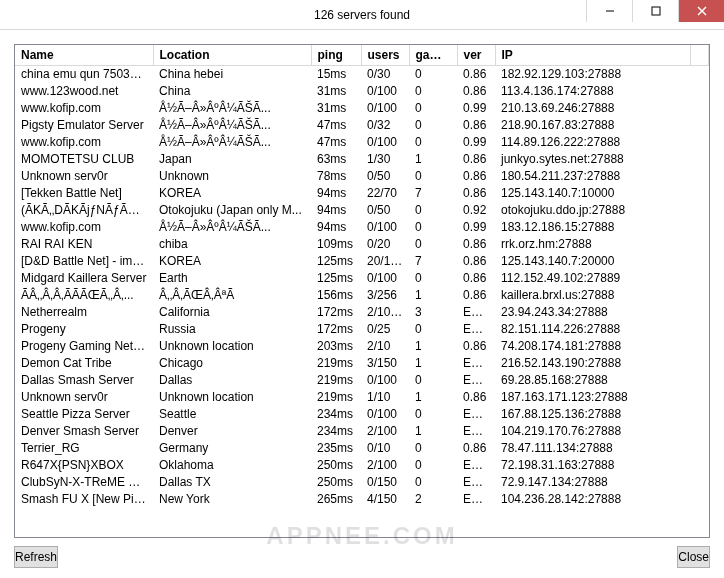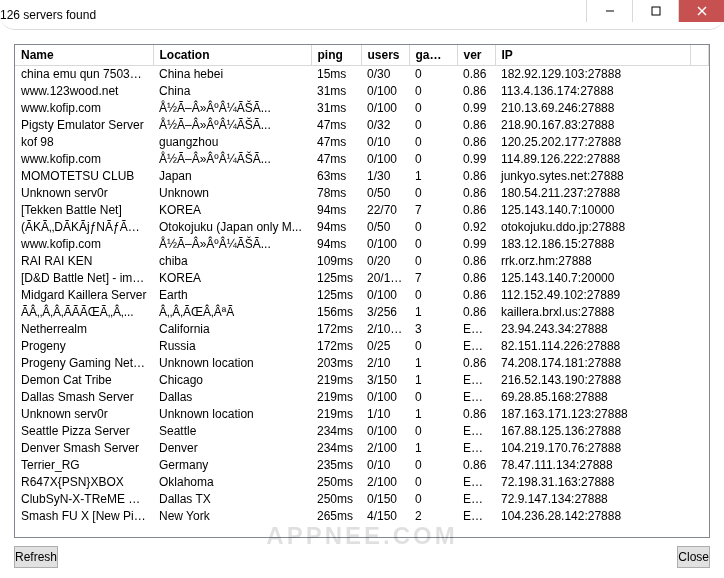--- a/index.html
+++ b/index.html
@@ -1,17 +1,17 @@
 <!DOCTYPE html>
 <html><head>
 <meta charset="utf-8">
 <style>
 * { box-sizing: border-box; margin: 0; padding: 0; }
 body { font-family: "Segoe UI", Tahoma, sans-serif; font-size: 12px; background: #fff; width: 724px; height: 578px; overflow: hidden; position: relative; }
-.titlebar { height: 30px; background: #fff; border-bottom: 1px solid #d9d9d9; display: flex; align-items: center; justify-content: flex-start; position: relative; border-radius: 15px; }
+.titlebar { height: 30px; background: #fff; border-bottom: 1px solid #d9d9d9; display: flex; align-items: center; justify-content: center; position: relative; }
 .titlebar-title { font-size: 12px; color: #000; }
 .win-controls { position: absolute; right: 0; top: 0; display: flex; height: 22px; }
 .win-btn { width: 46px; height: 22px; display: flex; align-items: center; justify-content: center; font-size: 10px; border-left: 1px solid #d9d9d9; background: #fff; }
 .win-btn.close { background: #c75050; color: #fff; }
 .win-btn svg { display: block; }
 .content { padding: 14px 14px 0 14px; height: calc(100% - 30px); display: flex; flex-direction: column; }
 .table-wrap { flex: 1; border: 1px solid #828790; background: #fff; overflow: hidden; display: flex; flex-direction: column; }
 .table-scroll { flex: 1; overflow-y: scroll; overflow-x: hidden; }
 table { border-collapse: collapse; width: 100%; table-layout: fixed; }
 thead th { background: #fff; border: 1px solid #d9d9d9; border-top: none; border-left: none; font-weight: bold; text-align: left; padding: 3px 6px; font-size: 12px; position: sticky; top: 0; white-space: nowrap; overflow: hidden; text-overflow: ellipsis; }
@@ -122,30 +122,20 @@
               <td>Pigsty Emulator Server</td>
               <td>Å½Ã–Â»ÂºÂ¼ÃŠÃ...</td>
               <td>47ms</td>
               <td>0/32</td>
               <td>0</td>
               <td>0.86</td>
               <td>218.90.167.83:27888</td>
               <td></td>
             </tr>
             <tr>
-              <td>kof 98</td>
-              <td>guangzhou</td>
-              <td>47ms</td>
-              <td>0/10</td>
-              <td>0</td>
-              <td>0.86</td>
-              <td>120.25.202.177:27888</td>
-              <td></td>
-            </tr>
-            <tr>
               <td>www.kofip.com</td>
               <td>Å½Ã–Â»ÂºÂ¼ÃŠÃ...</td>
               <td>47ms</td>
               <td>0/100</td>
               <td>0</td>
               <td>0.99</td>
               <td>114.89.126.222:27888</td>
               <td></td>
             </tr>
             <tr>

